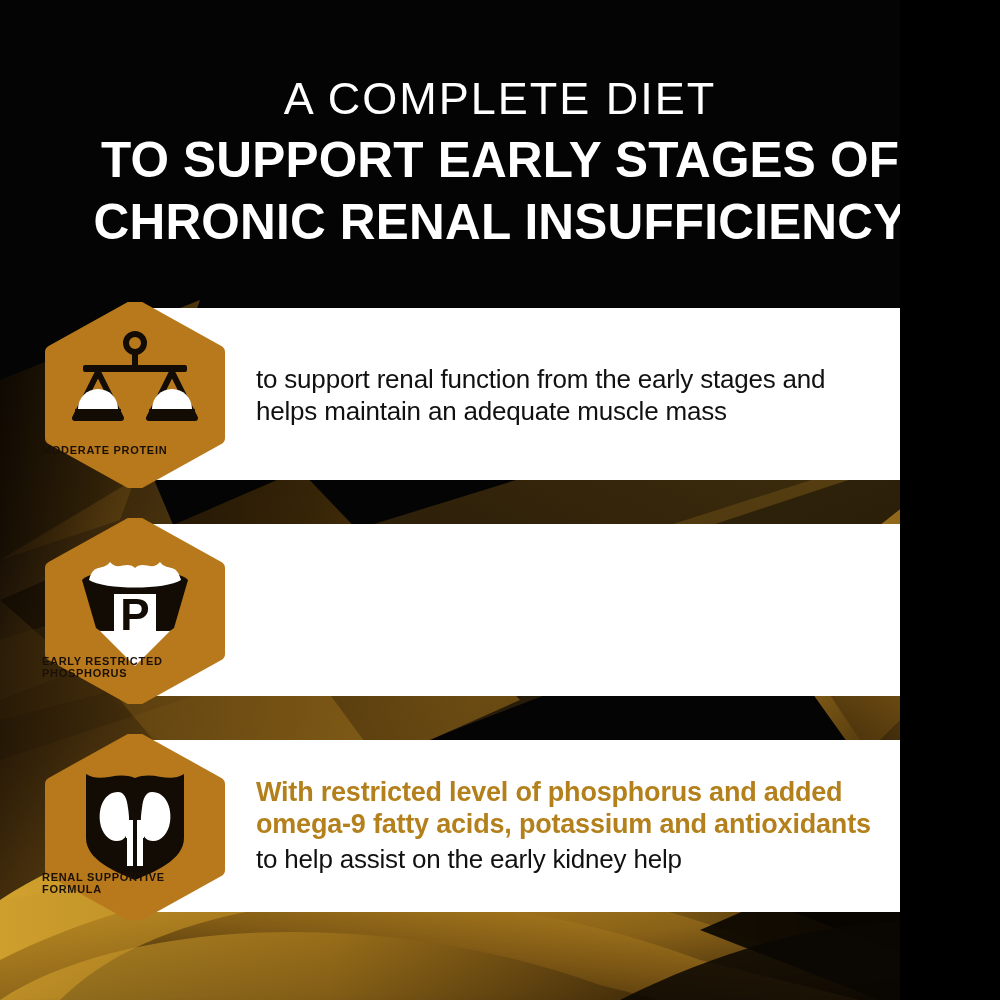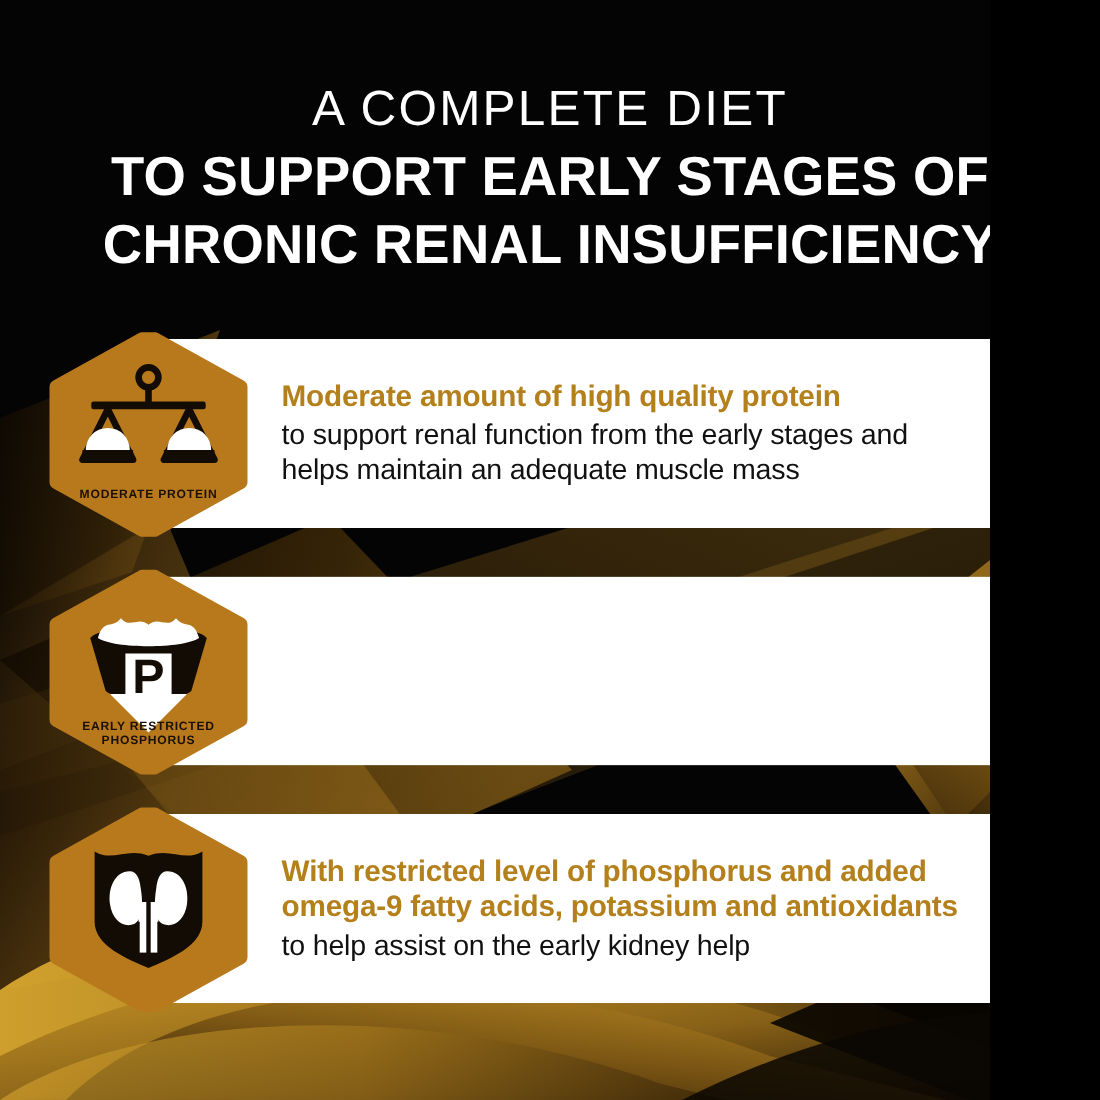--- a/index.html
+++ b/index.html
@@ -112,21 +112,20 @@
     position:absolute;
     left:42px; top:-6px;
     width:186px; height:186px;
     z-index:3;
   }
   .badge svg { display:block; width:186px; height:186px; }
   .badge .cap {
     position:absolute;
     left:0; right:0;
     bottom:31px;
-    text-align:center;
     font-size:11px;
     font-weight:700;
     letter-spacing:0.7px;
     color:#1a1008;
     line-height:1.15;
     white-space:pre-line;
   }
   .badge.two-line .cap { bottom:24px; }
 </style>
 </head>
@@ -192,21 +191,20 @@
   <div class="headline">
     <span class="ln ln1">A COMPLETE DIET</span>
     <span class="ln ln2">TO SUPPORT EARLY STAGES OF</span>
     <span class="ln ln3">CHRONIC RENAL INSUFFICIENCY</span>
   </div>
 
   <div class="features">
 
     <div class="feature">
       <div class="banner">
-        <div class="hl">Moderate amount of high quality protein</div>
         <div class="sub">to support renal function from the early stages and helps maintain an adequate muscle mass</div>
       </div>
       <div class="badge">
         <svg viewBox="0 0 186 186" xmlns="http://www.w3.org/2000/svg">
           <polygon points="93,4 176,50 176,136 93,182 10,136 10,50" fill="#b8791c" stroke="#b8791c" stroke-width="14" stroke-linejoin="round"></polygon>
           <g fill="#120c05">
             <circle cx="93" cy="41" r="9" fill="none" stroke="#120c05" stroke-width="6"></circle>
             <rect x="90" y="50" width="6" height="16"></rect>
             <rect x="41" y="63" width="104" height="7" rx="2"></rect>
             <path d="M56 70 L33 116 L79 116 Z" fill="none" stroke="#120c05" stroke-width="6" stroke-linejoin="round"></path>
@@ -250,20 +248,22 @@
           <g>
             <path d="M44 40 C 60 50, 74 36, 93 44 C 112 36, 126 50, 142 40 L 142 104 C 142 126, 112 138, 93 146 C 74 138, 44 126, 44 104 Z" fill="#120c05"></path>
             <path d="M76 58 C 62 58, 56 74, 58 88 C 60 102, 70 110, 80 106 C 88 102, 88 86, 86 74 C 85 64, 82 58, 76 58 Z" fill="#ffffff"></path>
             <path d="M110 58 C 124 58, 130 74, 128 88 C 126 102, 116 110, 106 106 C 98 102, 98 86, 100 74 C 101 64, 104 58, 110 58 Z" fill="#ffffff"></path>
             <rect x="85" y="86" width="6" height="46" fill="#ffffff"></rect>
             <rect x="95" y="86" width="6" height="46" fill="#ffffff"></rect>
             <path d="M80 88 C 86 90, 88 96, 88 104 L 84 104 C 84 96, 82 92, 78 92 Z" fill="#ffffff"></path>
             <path d="M106 88 C 100 90, 98 96, 98 104 L 102 104 C 102 96, 104 92, 108 92 Z" fill="#ffffff"></path>
           </g>
         </svg>
+        <div class="cap">RENAL SUPPORTIVE
+FORMULA</div>
       </div>
     </div>
 
   </div>
 
   <div class="gold-rule bottom"></div>
 
 </div>
 
 </body></html>

